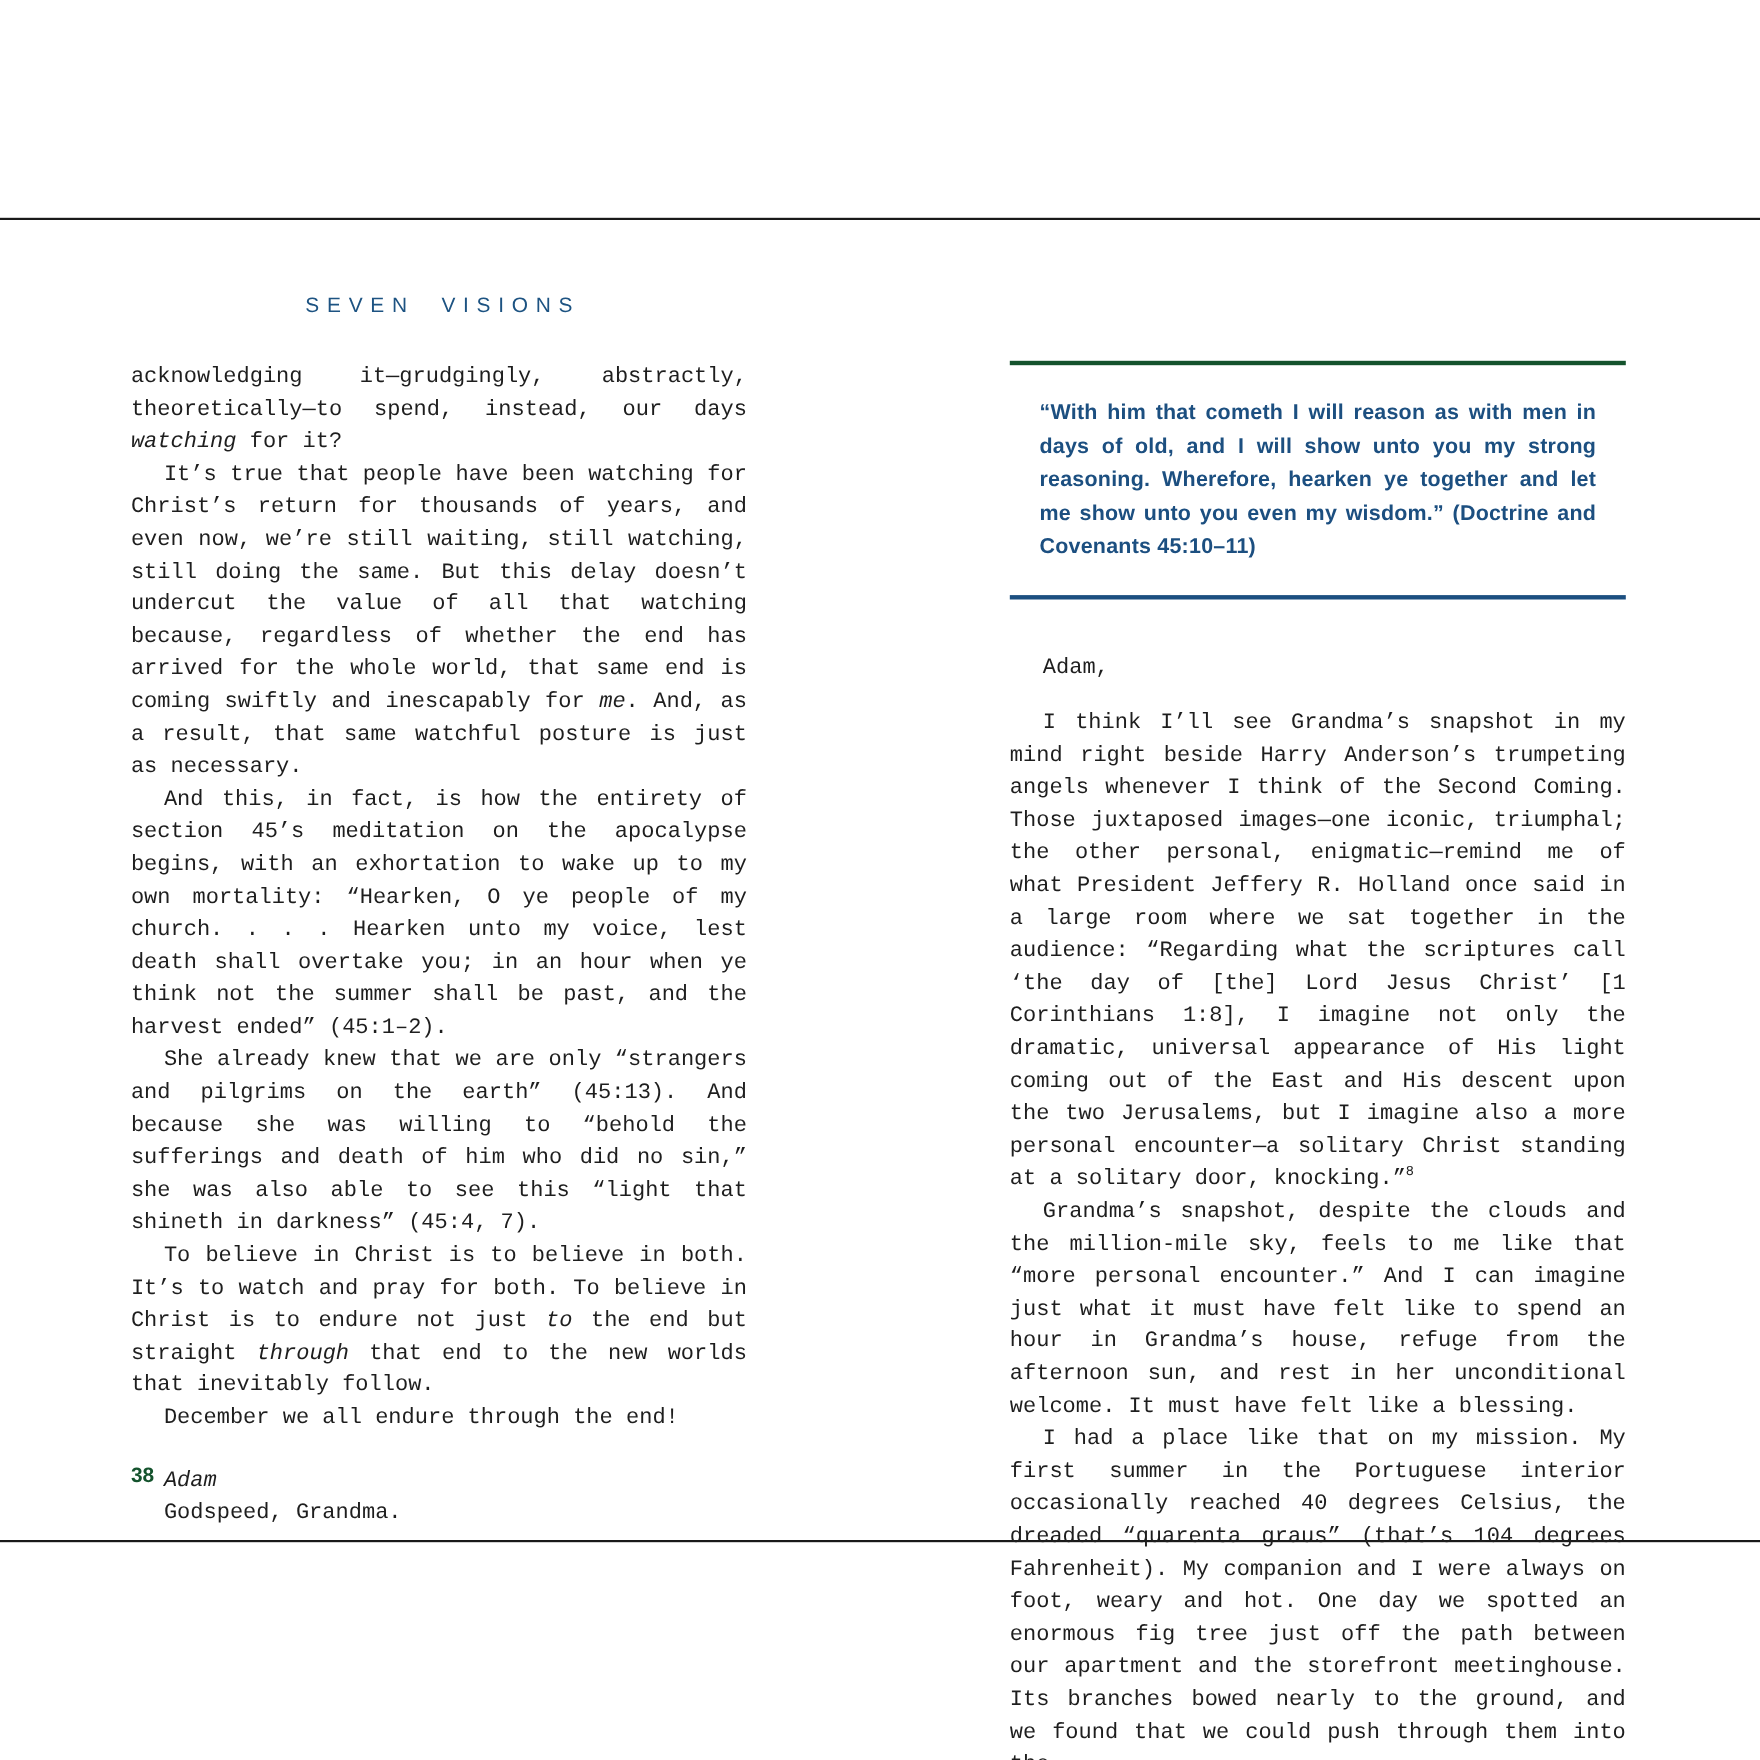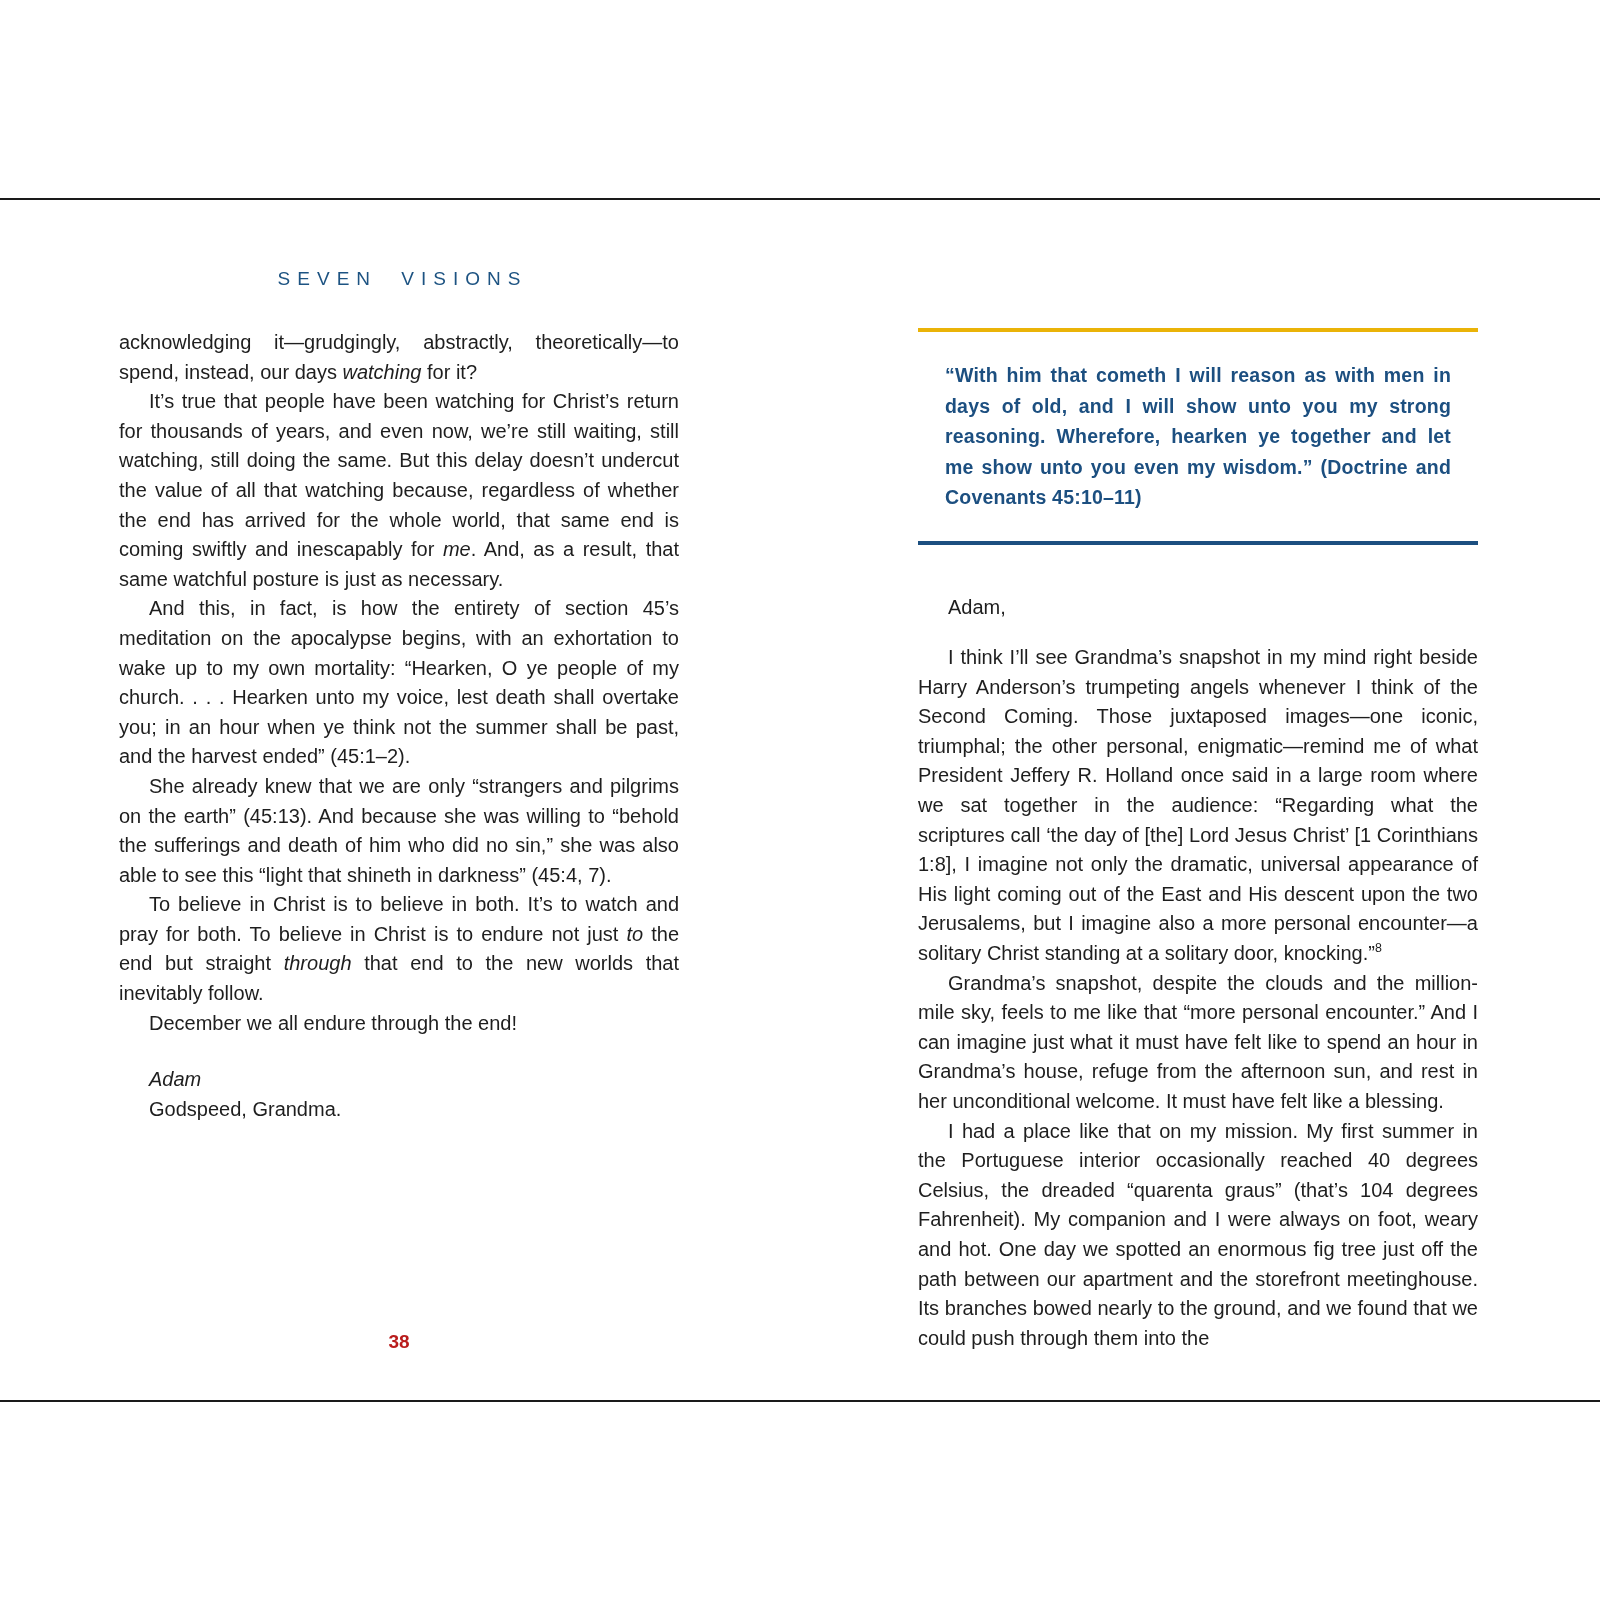--- a/index.html
+++ b/index.html
@@ -30,60 +30,60 @@
     font-size: 19px;
     letter-spacing: 7px;
     word-spacing: 12px;
     color: #1d5382;
     text-align: center;
     margin: 0 0 38px 0;
     text-indent: 7px; 
   }
 
   .body-text {
-    font-family: Liberation Sans, sans-serif;
+    font-family: Liberation Mono, monospace;
     font-size: 20px;
     line-height: 29.6px;
     color: #1e1e1e;
     text-align: justify;
   }
   .body-text p.para { margin: 0; text-indent: 30px; }
   .body-text p.para.noindent { text-indent: 0; }
   .body-text p.para.salutation { margin-bottom: 21px; }
   .body-text p.para.sig { margin-top: 27px; font-style: italic; }
   .body-text .it { font-style: italic; }
   .body-text sup { font-size: 0.62em; line-height: 0; vertical-align: super; }
 
   .pullquote {
-    border-top: 4px solid #eab308;
+    border-top: 4px solid #14532d;
     border-bottom: 4px solid #1c4f80;
     padding: 28px 27px 28px 27px;
     margin: 0 0 48px 0;
   }
   .pullquote-text {
     margin: 0;
     font-family: "Liberation Sans", sans-serif;
     font-size: 19.5px;
     line-height: 30.5px;
     letter-spacing: 0.2px;
     color: #1c4f80;
     font-weight: bold;
     -webkit-text-stroke: 0; 
     text-align: justify;
   }
 
   .folio {
     position: absolute;
     top: 1331px;
     width: 560px;
-    text-align: center;
+    text-align: left;
     font-family: "Liberation Sans", sans-serif;
     font-weight: bold;
     font-size: 19px;
-    color: #b91c1c;
+    color: #14532d;
   }
   .folio.left  { left: 119px; }
   .folio.right { left: 918px; }
 </style>
 </head>
 <body>
 
 <div class="canvas">
 
   <div class="hairline top"></div>

